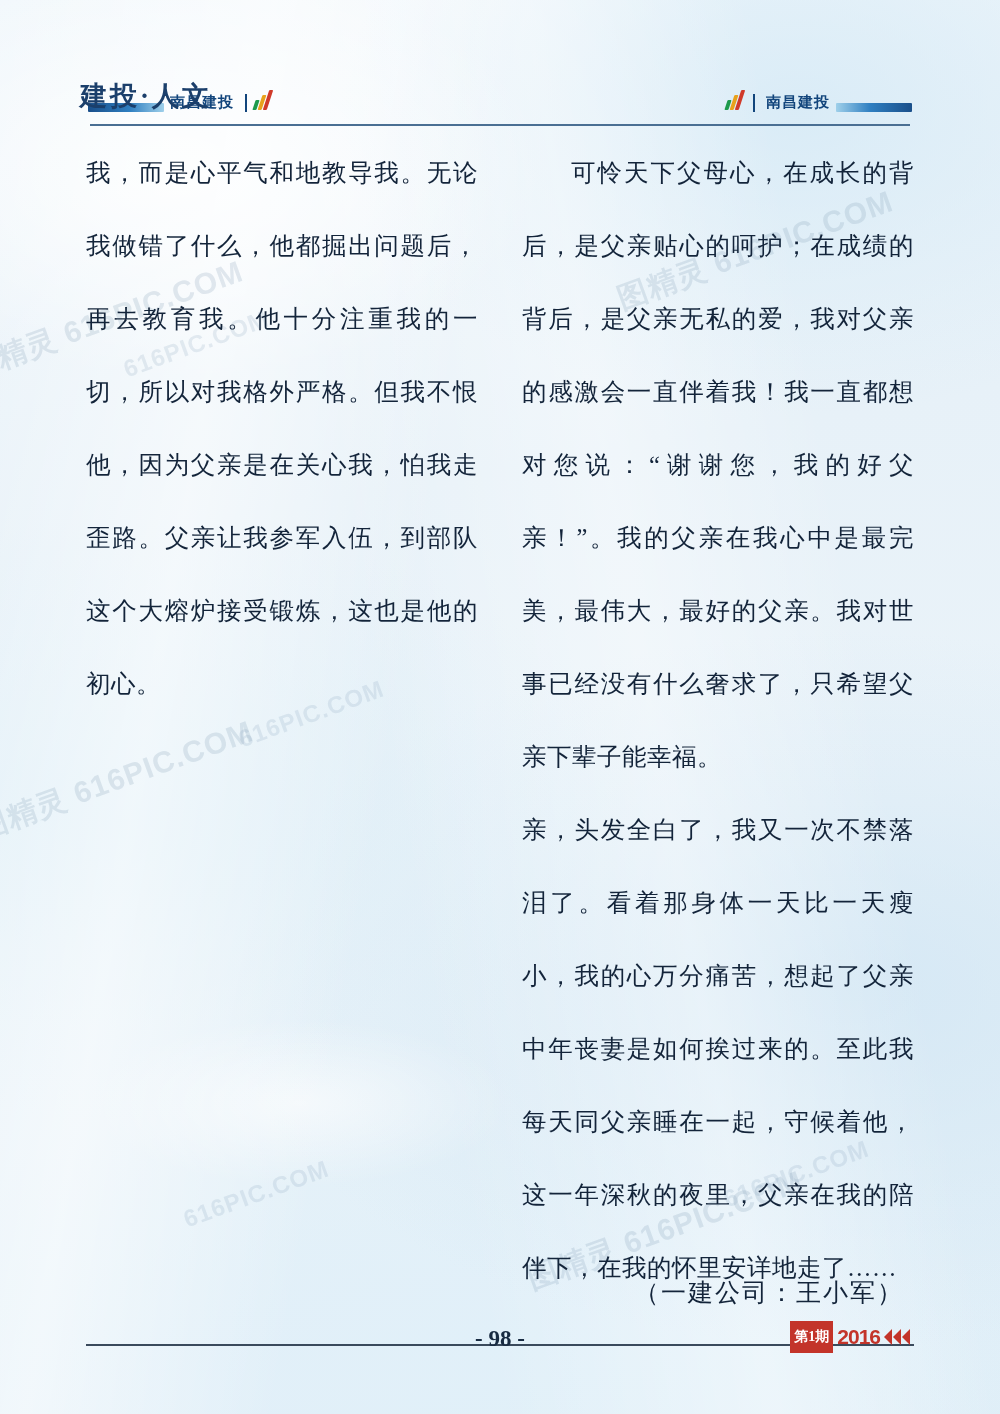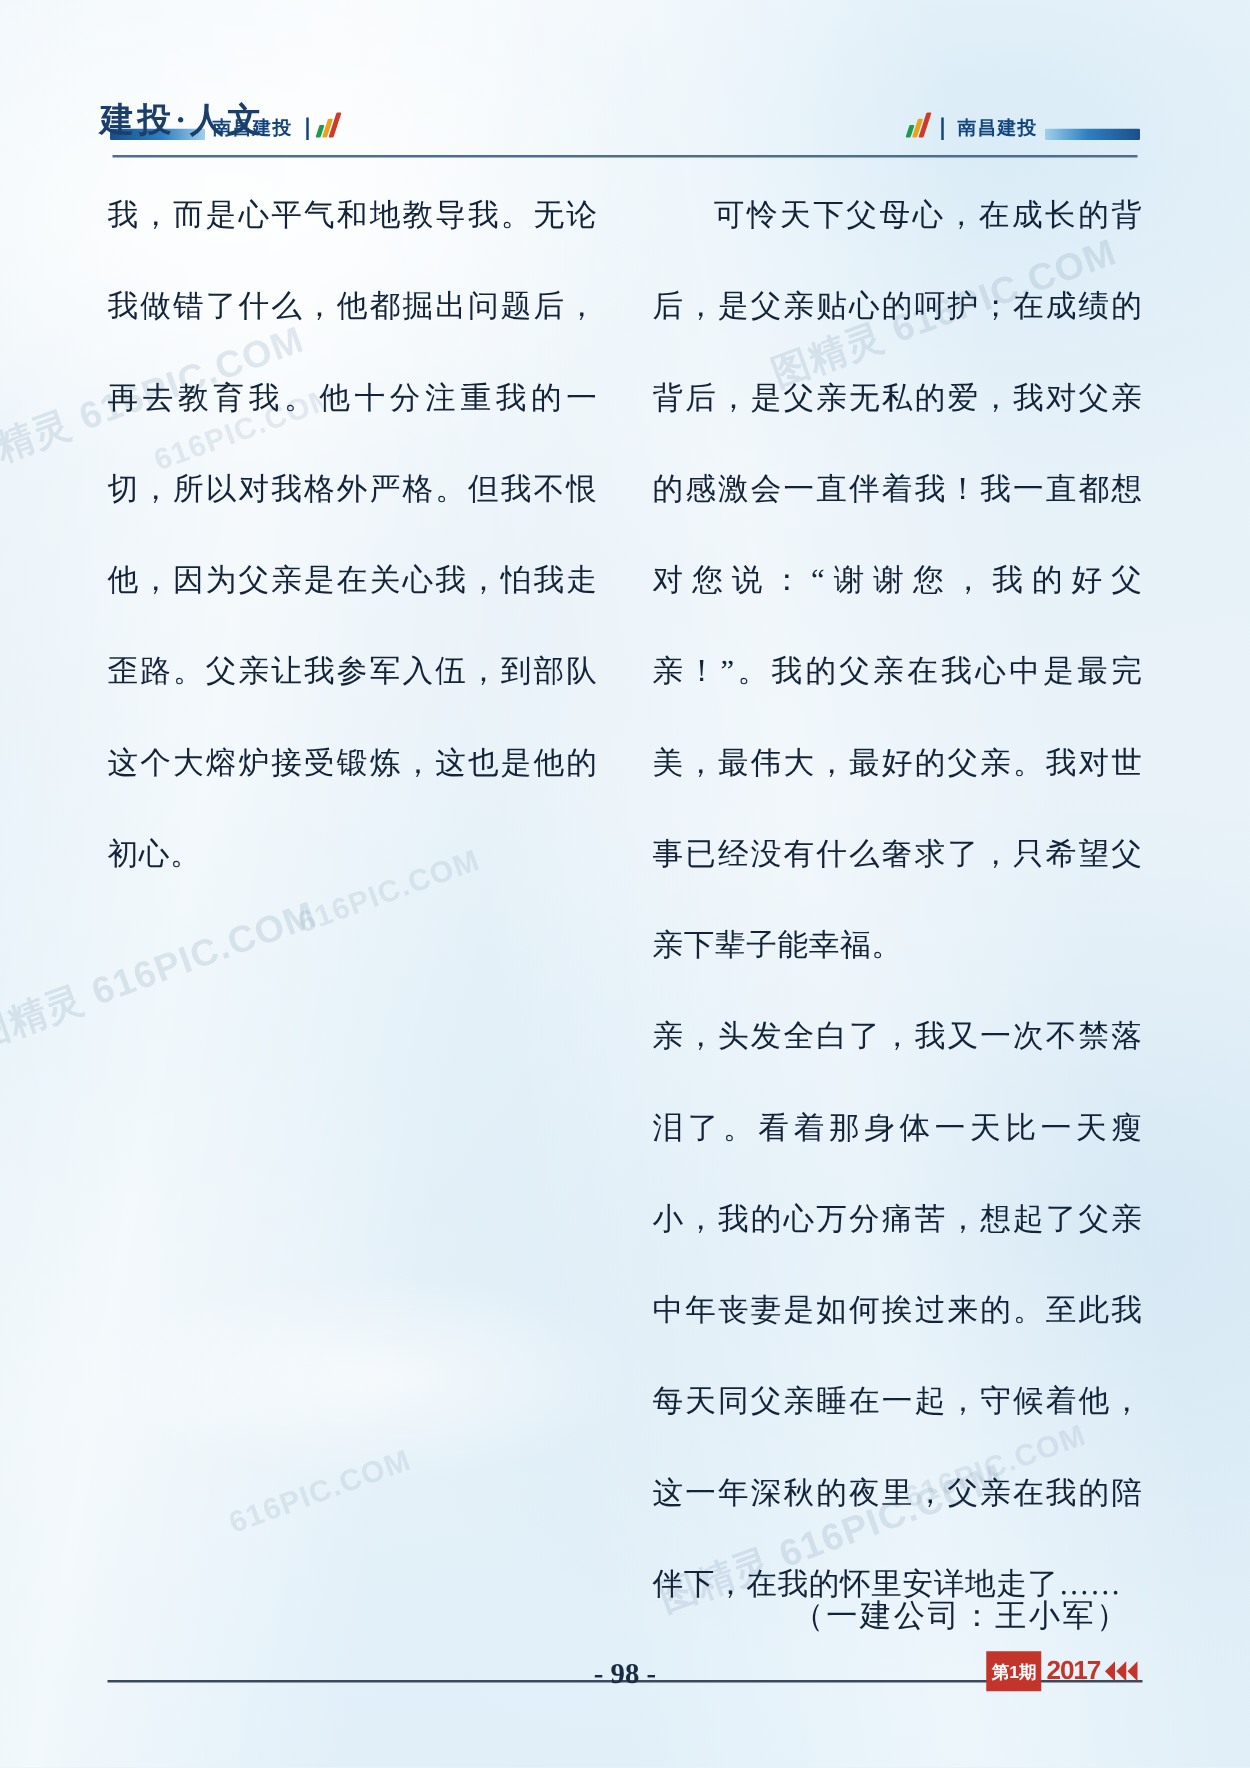--- a/index.html
+++ b/index.html
@@ -186,21 +186,21 @@
   }
   .issue {
     position: absolute;
     right: 4px;
     top: 0px;
     display: flex;
     align-items: center;
     height: 30px;
   }
   .issue-label {
-    font-family: Liberation Sans, sans-serif;
+    font-family: Liberation Serif, serif;
     font-size: 14px;
     font-weight: bold;
     color: #fff;
     background: #c3342a;
     padding: 9px 4px;
     line-height: 1;
   }
   .issue-year {
     font-family: "Liberation Sans", sans-serif;
     font-size: 21px;
@@ -289,21 +289,21 @@
     </div>
   </div>
 
   <div class="signature">（一建公司：王小军）</div>
 
   <div class="footer">
     <div class="footer-rule"></div>
     <div class="page-num"><span>- 98 -</span></div>
     <div class="issue">
       <div class="issue-label">第1期</div>
-      <div class="issue-year">2017</div>
+      <div class="issue-year">2016</div>
       <div class="issue-arrows">
           <b></b>
           <b></b>
           <b></b>
         </div>
     </div>
   </div>
 
 </div>
 

